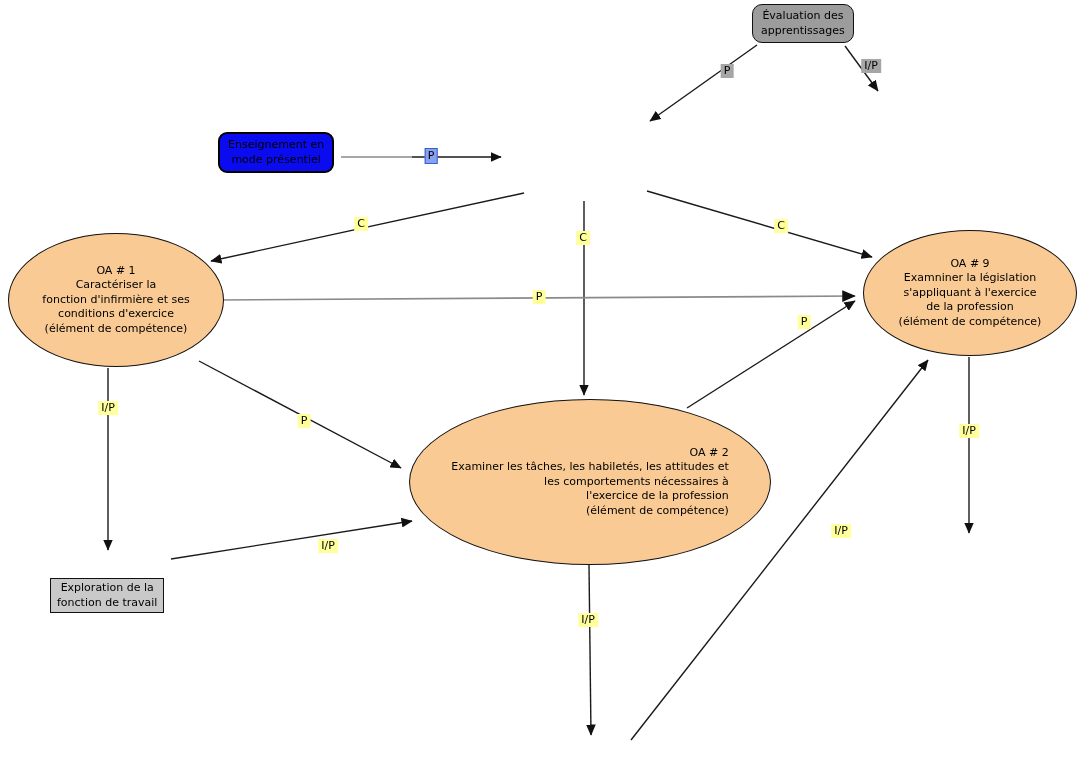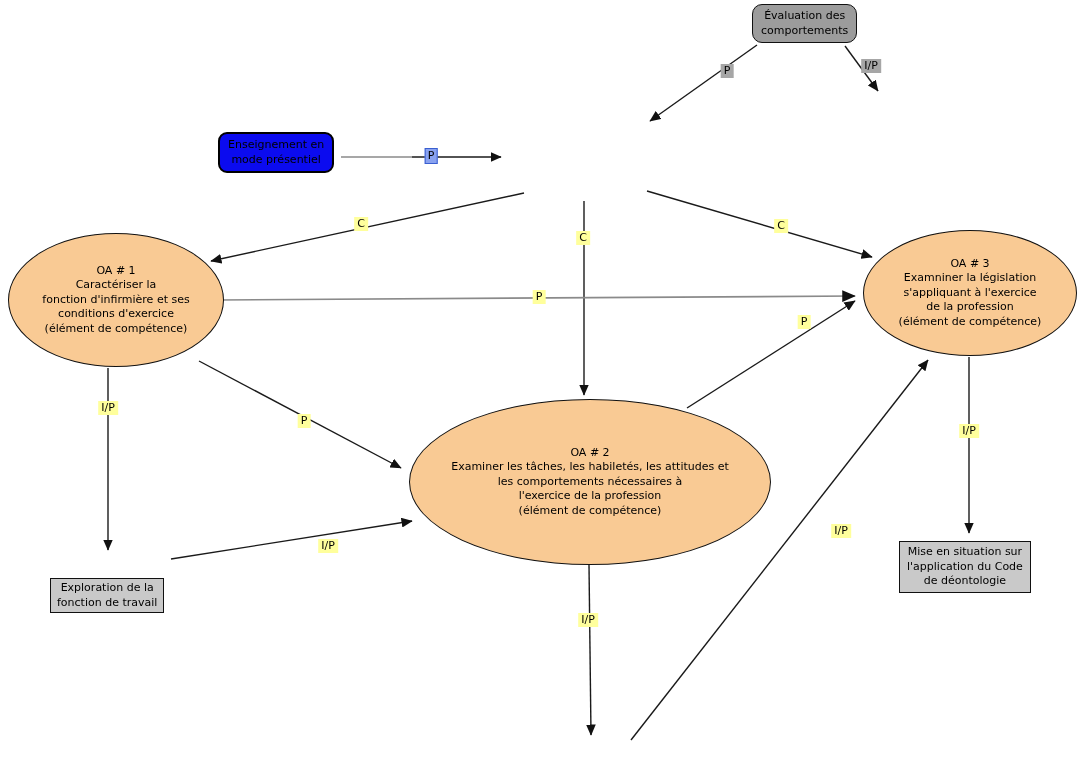--- a/index.html
+++ b/index.html
@@ -99,51 +99,48 @@
     <path d="M108,368 L108,550" stroke="var(--edge-black)" stroke-width="1.4" fill="none" marker-end="url(#arrow)"></path>
     <path d="M199,361 L401,468" stroke="var(--edge-black)" stroke-width="1.4" fill="none" marker-end="url(#arrow)"></path>
     <path d="M171,559 L412,521" stroke="var(--edge-black)" stroke-width="1.4" fill="none" marker-end="url(#arrow)"></path>
     <path d="M687,408 L855,301" stroke="var(--edge-black)" stroke-width="1.4" fill="none" marker-end="url(#arrow)"></path>
     <path d="M589,565 L591,735" stroke="var(--edge-black)" stroke-width="1.4" fill="none" marker-end="url(#arrow)"></path>
     <path d="M631,740 L928,360" stroke="var(--edge-black)" stroke-width="1.4" fill="none" marker-end="url(#arrow)"></path>
     <path d="M969,357 L969,533" stroke="var(--edge-black)" stroke-width="1.4" fill="none" marker-end="url(#arrow)"></path>
   </svg>
 
   <div class="node rect-round gray-dark" style="left:752px;top:4px;min-width:98px;">Évaluation des
-comportements</div>
+apprentissages</div>
 
 
   <div class="node rect-round blue" style="left:218px;top:132px;min-width:104px;">Enseignement en
 mode présentiel</div>
 
 
   <div class="node ellipse orange" style="left:8px;top:233px;width:216px;height:134px;">OA # 1
 Caractériser la
 fonction d'infirmière et ses
 conditions d'exercice
 (élément de compétence)</div>
 
-  <div class="node ellipse orange" style="left:863px;top:230px;width:214px;height:126px;">OA # 3
+  <div class="node ellipse orange" style="left:863px;top:230px;width:214px;height:126px;">OA # 9
 Examniner la législation
 s'appliquant à l'exercice
 de la profession
 (élément de compétence)</div>
 
-  <div class="node ellipse orange" style="left:409px;top:399px;width:362px;height:166px;">OA # 2
+  <div class="node ellipse orange" style="left:409px;top:399px;width:362px;height:166px;text-align:right;">OA # 2
 Examiner les tâches, les habiletés, les attitudes et
 les comportements nécessaires à
 l'exercice de la profession
 (élément de compétence)</div>
 
   <div class="node rect-plain" style="left:50px;top:558px;margin-top:20px;">Exploration de la
 fonction de travail</div>
 
-  <div class="node rect-plain" style="left:899px;top:541px;padding:3px 7px;">Mise en situation sur
-l'application du Code
-de déontologie</div>
 
 
   <div class="chip gray" style="left:727px;top:71px;">P</div>
   <div class="chip gray" style="left:871px;top:66px;">I/P</div>
   <div class="chip blue" style="left:431px;top:156px;">P</div>
   <div class="chip yellow" style="left:361px;top:224px;">C</div>
   <div class="chip yellow" style="left:583px;top:238px;">C</div>
   <div class="chip yellow" style="left:781px;top:226px;">C</div>
   <div class="chip yellow" style="left:539px;top:297px;">P</div>
   <div class="chip yellow" style="left:804px;top:322px;">P</div>

